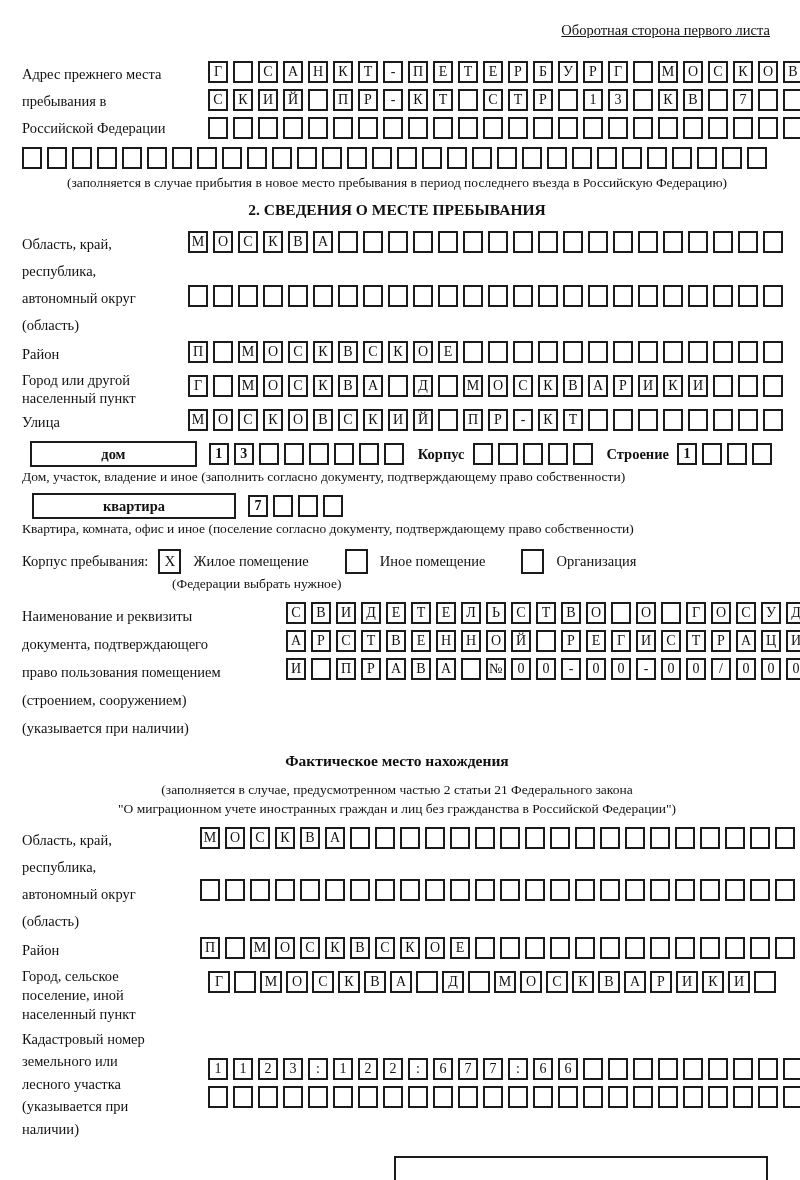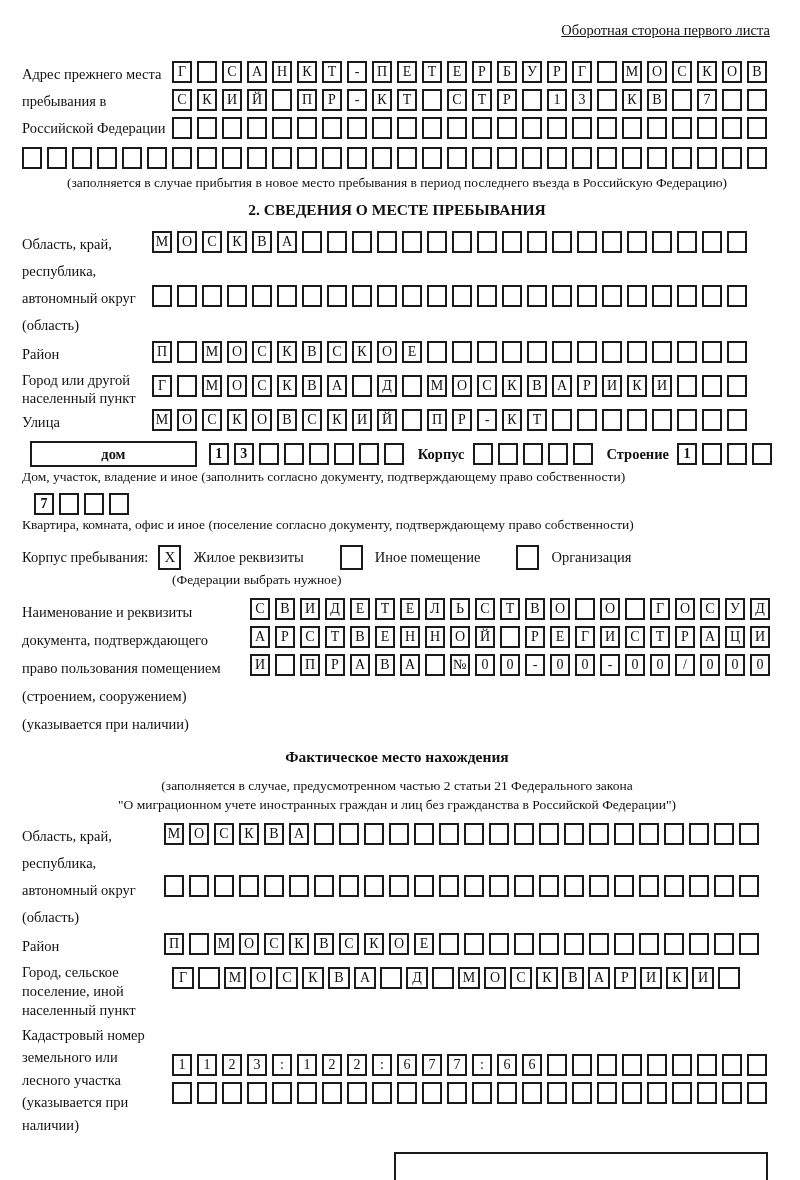--- a/index.html
+++ b/index.html
@@ -6,21 +6,21 @@
   body{
     width:800px;height:1180px;
     font-family:"Liberation Serif","DejaVu Serif",serif;
     font-size:14px;
     overflow:hidden;
   }
   .page{padding:14px 28px 0 22px;box-sizing:border-box;width:800px;}
 
   .corner-note{text-align:right;font-size:14.5px;margin:8px 2px 22px 0;text-decoration:underline;}
 
-  .field{display:flex;align-items:flex-start;margin-bottom:2px;}
+  .field{display:flex;align-items:flex-start;margin-bottom:2px;gap:36px;}
   .field .label{font-size:14.5px;line-height:27px;flex:0 0 130px;padding-right:4px;box-sizing:border-box;}
   .field .label.w150{flex:0 0 150px;}
   .field .label.w225{flex:0 0 228px;line-height:28px;}
   .field .rows{flex:1;}
 
   .cells{display:flex;gap:5px;margin-bottom:6px;}
   .cell{
     width:20px;height:22px;box-sizing:border-box;
     border:2px solid #1b1b1b;
     display:inline-flex;align-items:center;justify-content:center;
@@ -363,33 +363,34 @@
     <div class="cells inline-cells" style="margin-left:0;">
         <span class="cell">1</span>
         <span class="cell"></span>
         <span class="cell"></span>
         <span class="cell"></span>
       </div>
   </div>
   <div class="note">Дом, участок, владение и иное (заполнить согласно документу, подтверждающему право собственности)</div>
 
   <div class="inline-row">
+    <div class="longbox apt">квартира</div>
     <div class="cells inline-cells">
         <span class="cell">7</span>
         <span class="cell"></span>
         <span class="cell"></span>
         <span class="cell"></span>
       </div>
   </div>
   <div class="note">Квартира, комната, офис и иное (поселение согласно документу, подтверждающему право собственности)</div>
 
   <div class="stay-row">
     <span>Корпус пребывания:</span>
     <span class="checkbox">X</span>
-    <span class="opt-label">Жилое реквизиты</span>
+    <span class="opt-label">Жилое помещение</span>
     <span class="checkbox"></span>
     <span class="opt-label">Иное помещение</span>
     <span class="checkbox"></span>
     <span class="opt-label">Организация</span>
   </div>
   <div class="note" style="text-align:left;margin-left:150px;">(Федерации выбрать нужное)</div>
 
   <div class="field" style="margin-top:10px;">
     <div class="label w225">Наименование и реквизиты документа, подтверждающего право пользования помещением (строением, сооружением) (указывается при наличии)</div>
     <div class="rows">

